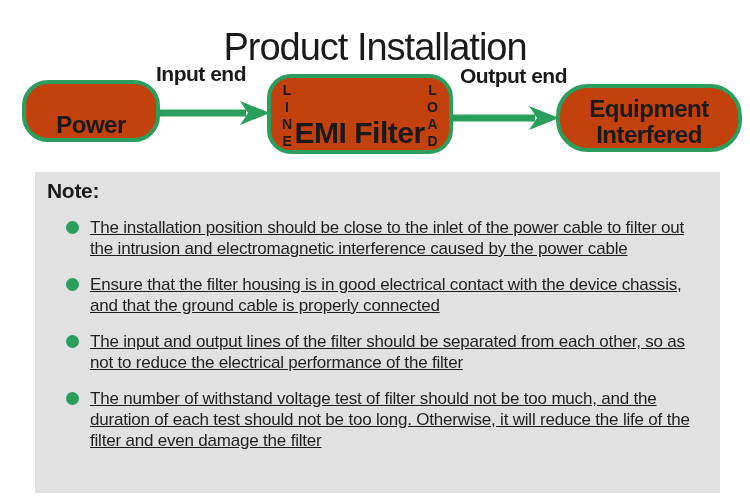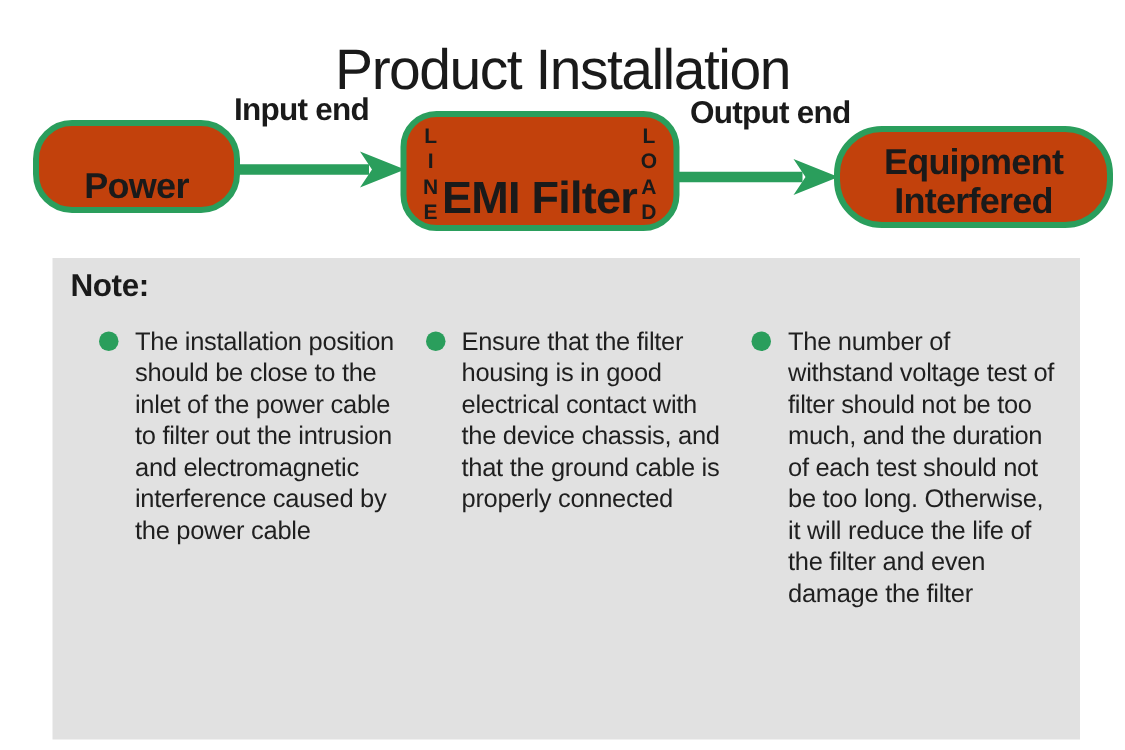--- a/index.html
+++ b/index.html
@@ -38,21 +38,21 @@
   .lbl-input{left:156px;top:62px;width:114px;}
   .lbl-output{left:460px;top:64px;width:114px;}
   
   .note-panel{
     position:absolute;left:35px;top:172px;width:685px;height:321px;
     background:var(--panel_bg);box-sizing:border-box;padding:7px 16px 16px 12px;
   }
   .note-heading{font-size:21px;font-weight:bold;letter-spacing:-0.3px;color:var(--text);}
   .note-list{
     list-style:none;margin:14px 0 0 0;padding:0 0 0 19px;
-    display:flex;flex-direction:row;gap:15px;
+    display:flex;flex-direction:column;gap:15px;text-decoration:underline;
   }
   .note-item{display:flex;align-items:flex-start;}
   .bullet-dot{
     flex:0 0 auto;width:13px;height:13px;border-radius:50%;
     background:var(--green);margin:4px 11px 0 0;
   }
   .note-text{
     font-size:17px;line-height:21px;letter-spacing:-0.2px;color:#1f1f1f;
     max-width:620px;
   }
@@ -110,16 +110,20 @@
     <li class="note-item">
       <span class="bullet-dot"></span>
       <span class="note-text">The installation position should be close to the inlet of the power cable to filter out the intrusion and electromagnetic interference caused by the power cable</span>
     </li>
     <li class="note-item">
       <span class="bullet-dot"></span>
       <span class="note-text">Ensure that the filter housing is in good electrical contact with the device chassis, and that the ground cable is properly connected</span>
     </li>
     <li class="note-item">
       <span class="bullet-dot"></span>
+      <span class="note-text">The input and output lines of the filter should be separated from each other, so as not to reduce the electrical performance of the filter</span>
+    </li>
+    <li class="note-item">
+      <span class="bullet-dot"></span>
       <span class="note-text">The number of withstand voltage test of filter should not be too much, and the duration of each test should not be too long. Otherwise, it will reduce the life of the filter and even damage the filter</span>
     </li>
   </ul>
 </div>
 
 </body></html>

